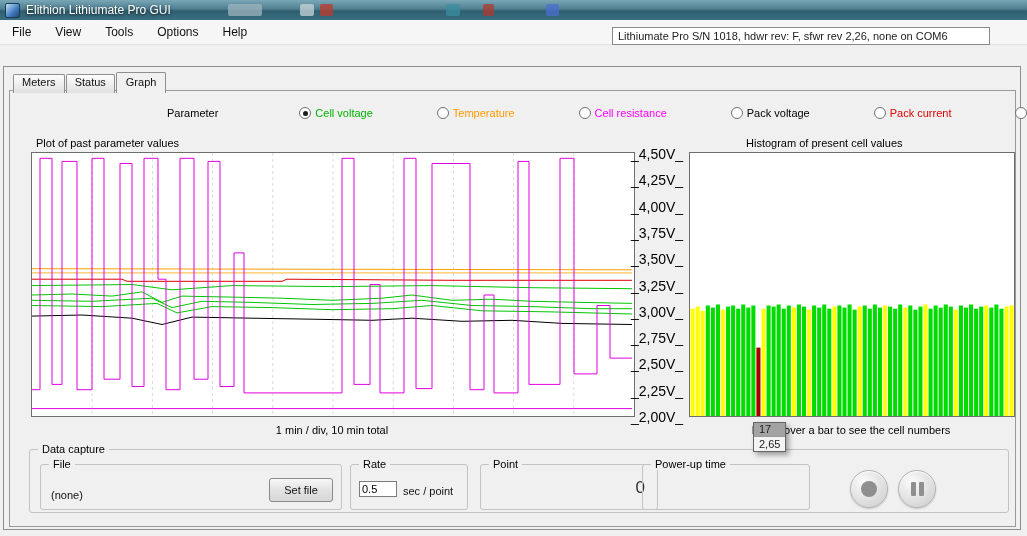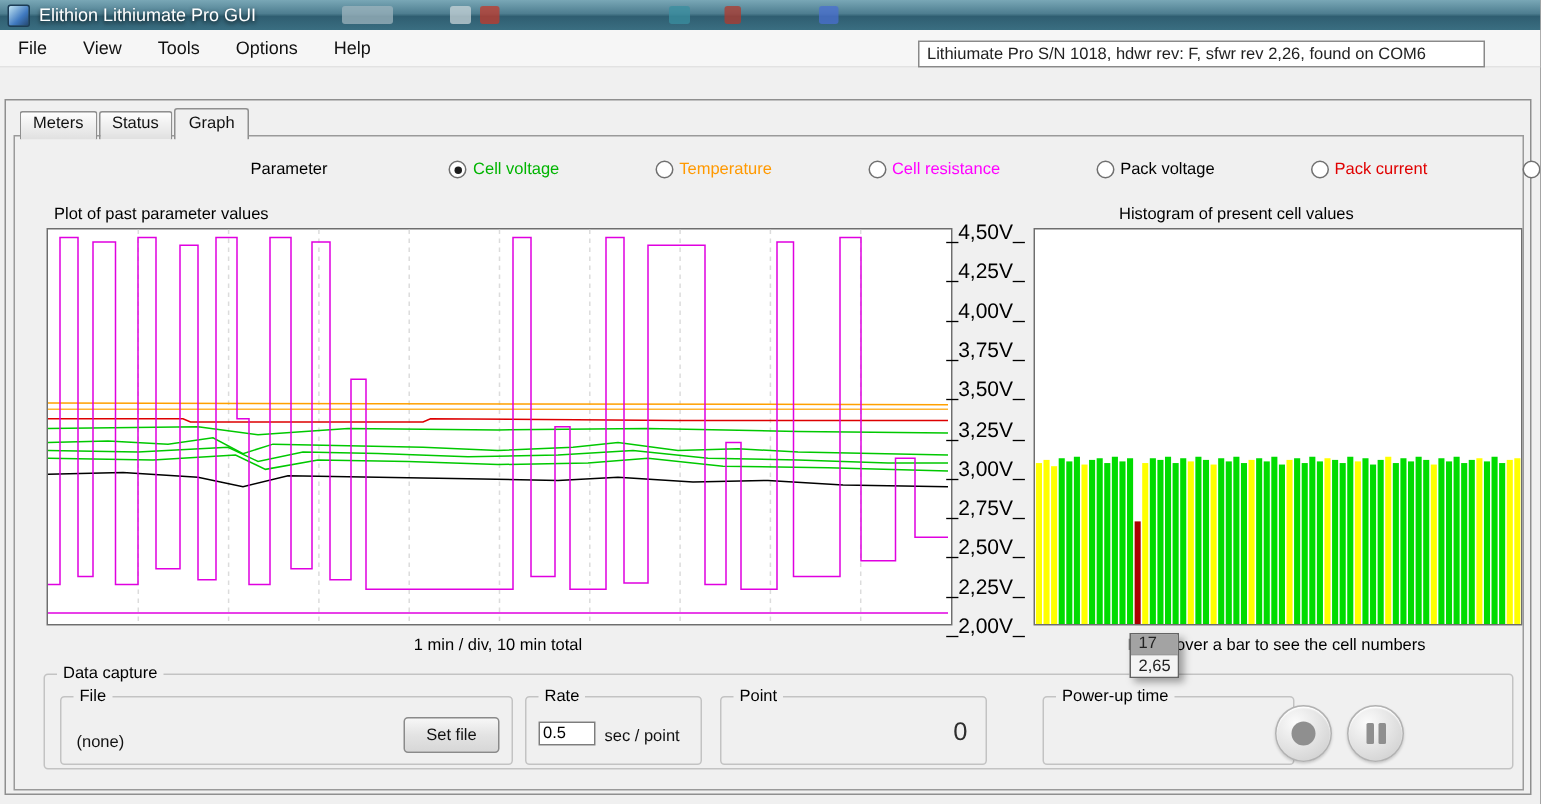--- a/index.html
+++ b/index.html
@@ -59,21 +59,21 @@
   .tooltip .row2{padding:1px 5px;background:#f4f4f4;}
 
   
   .group{position:absolute;border:1px solid #c3c3c3;border-radius:3px;box-sizing:border-box;}
   .group-label{position:absolute;top:-7px;left:8px;background:#f0f0f0;padding:0 4px;font-size:11px;color:#000;white-space:nowrap;}
   #datacap{left:19px;top:358px;width:980px;height:64px;}
   .sub{position:absolute;top:14px;height:46px;border:1px solid #c3c3c3;border-radius:3px;box-sizing:border-box;}
   #grp-file{left:10px;width:302px;}
   #grp-rate{left:320px;width:118px;}
   #grp-point{left:450px;width:178px;}
-  #grp-power{left:665px;width:168px;}
+  #grp-power{left:612px;width:168px;}
   .file-none{position:absolute;left:10px;top:24px;font-size:11px;color:#111;}
   .btn{position:absolute;right:8px;top:13px;width:62px;height:22px;font-size:11px;color:#111;
     background:linear-gradient(#f7f7f7,#e3e3e3 50%,#d7d7d7);border:1px solid #8a8a8a;border-radius:3px;
     display:flex;align-items:center;justify-content:center;cursor:default;}
   .rate-input{position:absolute;left:8px;top:16px;width:32px;height:14px;border:1px solid #7d7d7d;
     font-size:11px;font-family:"Liberation Sans",sans-serif;padding:0 2px;}
   .rate-unit{position:absolute;left:52px;top:20px;font-size:11px;color:#111;white-space:nowrap;}
   .point-value{position:absolute;right:12px;top:13px;font-size:17px;color:#2e2e2e;}
   .power-value{position:absolute;left:7px;top:11px;font-family:"DejaVu Sans Mono",monospace;
     font-size:19px;letter-spacing:2px;color:#474747;}
@@ -103,21 +103,21 @@
   </div>
 
   <div class="menubar" id="menubar">
       <div class="menu-item">File</div>
       <div class="menu-item">View</div>
       <div class="menu-item">Tools</div>
       <div class="menu-item">Options</div>
       <div class="menu-item">Help</div>
     </div>
 
-  <div class="device-info">Lithiumate Pro S/N 1018, hdwr rev: F, sfwr rev 2,26, found on COM6</div>
+  <div class="device-info">Lithiumate Pro S/N 1018, hdwr rev: F, sfwr rev 2,26, none on COM6</div>
 
   <div class="panel-main"></div>
   <div class="tabs" id="tabs-inner">
       <div class="tab">Meters</div>
       <div class="tab">Status</div>
       <div class="tab selected">Graph</div>
     </div>
 
   <div class="panel-inner">
 

